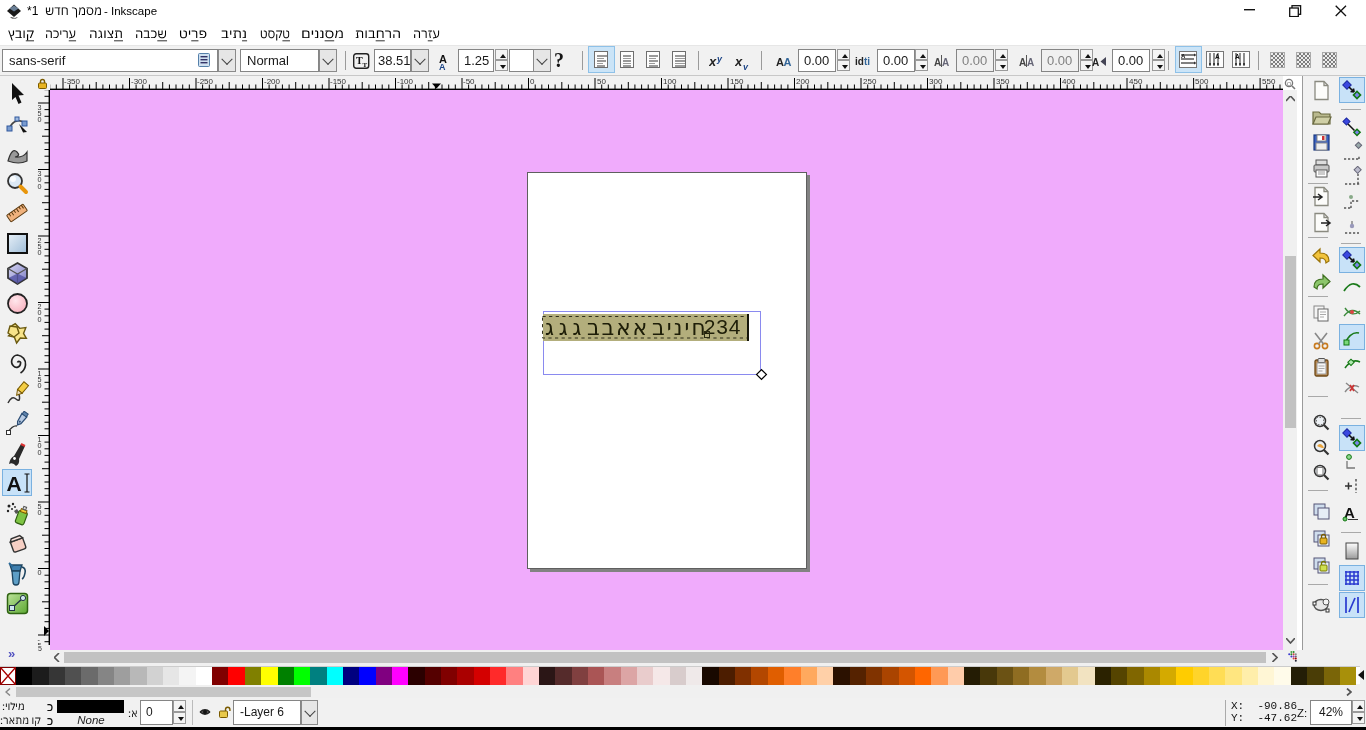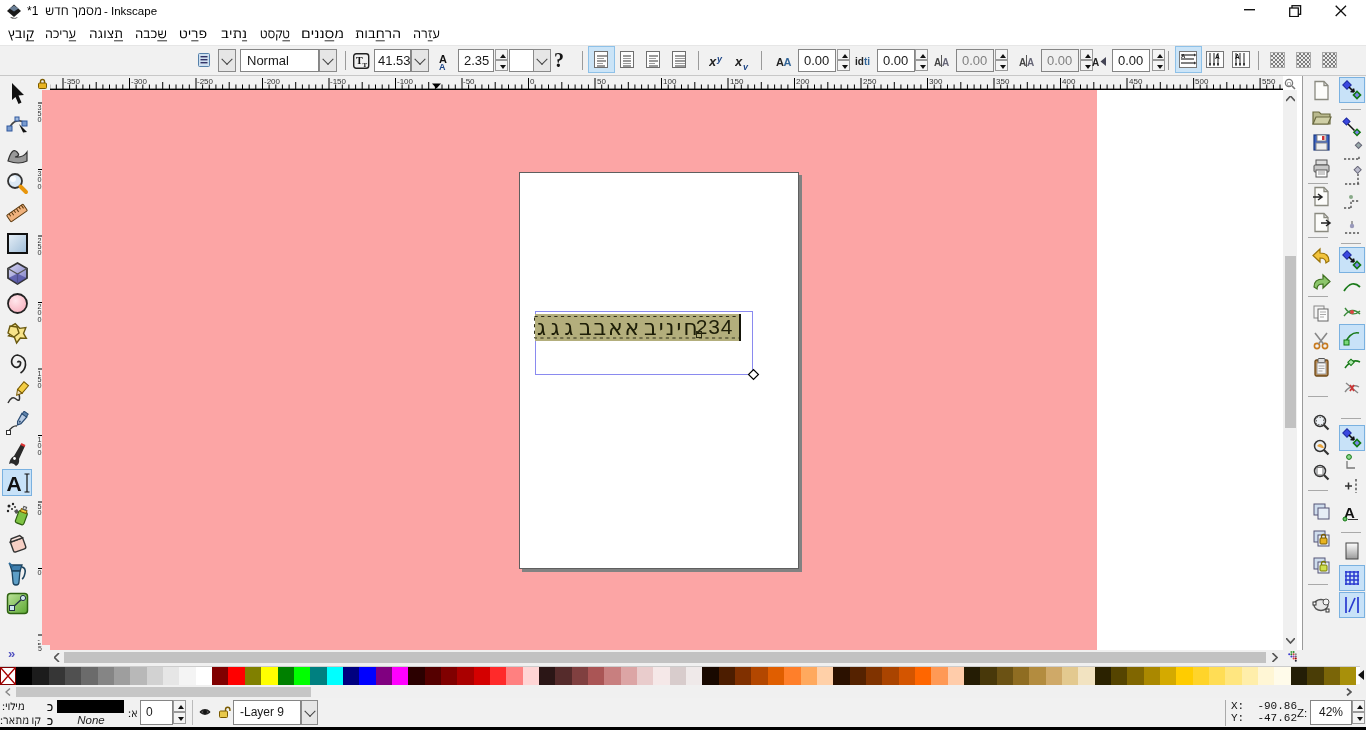--- a/index.html
+++ b/index.html
@@ -99,42 +99,43 @@
       </g>
     </svg>
 <svg class="ab" style="left:413px;top:2.6px;overflow:visible" width="27" height="17">
       <g transform="translate(0,13.1) scale(1.004,1)">
         <path d="M5.9 -5.2Q5.9 -6.0 5.5 -6.4Q5.1 -6.7 4.4 -6.7H1.1V-7.6H4.5Q5.7 -7.6 6.3 -7.0Q7.0 -6.4 7.0 -5.1V0.0H5.9ZM1.1 -3.8H2.2V0.0H1.1Z M12.6 -5.2Q12.6 -6.0 12.1 -6.4Q11.7 -6.7 11.1 -6.7H8.4V-7.6H11.1Q12.3 -7.6 13.0 -7.0Q13.6 -6.4 13.6 -5.1V0.0H12.6Z M15.2 -7.6H19.0V-6.7H17.6Q17.4 -6.4 17.3 -5.9Q17.1 -5.4 17.1 -4.6Q17.1 -4.1 17.2 -3.6Q17.2 -3.0 17.4 -2.3L17.8 0.0H16.8L16.4 -2.0Q16.3 -2.6 16.3 -3.1Q16.2 -3.6 16.2 -4.1Q16.2 -5.7 17.1 -6.7V-6.7H15.2Z M19.9 -0.6 22.3 -1.0 19.9 -7.6H21.0L22.5 -3.4L23.3 -1.2Q24.2 -1.6 24.6 -2.5Q25.0 -3.5 25.0 -4.9V-7.6H26.0V-5.1Q26.0 -3.9 25.8 -3.0Q25.6 -2.2 25.2 -1.6Q24.7 -1.0 24.0 -0.6Q23.3 -0.2 22.3 -0.1L19.9 0.3Z" fill="#000"></path>
         <rect x="14.7" y="2.2" width="4.8" height="1" fill="#333"></rect>
       </g>
     </svg>
 </div>
 <div class="ab" style="left:0;top:45px;width:1366px;height:31px;background:#f1f1f1;border-top:1px solid #e6e6e6;border-bottom:1px solid #c8c8c8">
+<div class="fld" style="left:2px;top:3px;width:216px;height:23px;background:#fff;color:#1a1a1a;line-height:21px;padding-left:6px;text-align:left">sans-serif</div>
 <svg class="ab" style="left:198px;top:7px" width="13" height="15">
       <rect x="0.5" y="0.5" width="11" height="13" rx="1" fill="#cfe0f0" stroke="#5580aa"></rect>
       <rect x="2.5" y="3" width="7" height="1.4" fill="#336"></rect>
       <rect x="2.5" y="6" width="7" height="1.4" fill="#336"></rect>
       <rect x="2.5" y="9" width="7" height="1.4" fill="#336"></rect>
     </svg>
 <div class="dd" style="left:218px;top:3px;width:18px;height:23px"></div>
 <div class="fld" style="left:240px;top:3px;width:79px;height:23px;background:#fff;color:#1a1a1a;line-height:21px;padding-left:6px;text-align:left">Normal</div>
 <div class="dd" style="left:319px;top:3px;width:18px;height:23px"></div>
 <div class="sep" style="left:345px;top:5px;height:19px"></div>
 <svg class="ab" style="left:353px;top:7px" width="18" height="17">
       <rect x="0.7" y="0.7" width="15" height="14.5" rx="2.5" fill="none" stroke="#222" stroke-width="1.4"></rect>
       <text x="3" y="11" font-size="10" font-weight="bold" fill="#111" font-family="Liberation Serif">T</text>
       <text x="9.5" y="14" font-size="7" font-weight="bold" fill="#111" font-family="Liberation Serif">T</text>
     </svg>
-<div class="fld" style="left:374px;top:3px;width:37px;height:23px;background:#fff;color:#1a1a1a;line-height:21px;padding-left:3px;text-align:left">41.53</div>
+<div class="fld" style="left:374px;top:3px;width:37px;height:23px;background:#fff;color:#1a1a1a;line-height:21px;padding-left:3px;text-align:left">38.51</div>
 <div class="dd" style="left:411px;top:3px;width:18px;height:23px"></div>
 <svg class="ab" style="left:438px;top:7px" width="14" height="17">
       <text x="1" y="10" font-size="11" font-weight="bold" fill="#111">A</text>
       <text x="1" y="16.5" font-size="9" font-weight="bold" fill="#1c4587">A</text>
     </svg>
-<div class="fld" style="left:458px;top:3px;width:36px;height:23px;background:#fff;color:#1a1a1a;line-height:21px;padding-left:5px;text-align:left">2.35</div>
+<div class="fld" style="left:458px;top:3px;width:36px;height:23px;background:#fff;color:#1a1a1a;line-height:21px;padding-left:5px;text-align:left">1.25</div>
 <div class="spin" style="left:495px;top:3px;height:22px">
       <b class="u"></b>
       <b class="d"></b>
     </div>
 <div class="fld" style="left:509px;top:3px;width:25px;height:23px;background:#fff;color:#1a1a1a;line-height:21px;padding-left:6px;text-align:left"></div>
 <div class="dd" style="left:533px;top:3px;width:18px;height:23px"></div>
 <text></text>
 <svg class="ab" style="left:554px;top:4px" width="16" height="22">
       <text x="0" y="17" font-size="20" font-weight="bold" fill="#151515" font-family="Liberation Serif">?</text>
     </svg>
@@ -573,21 +574,21 @@
       <text x="1.5" y="86.0" font-size="7.2" fill="#333">3</text>
       <text x="1.5" y="92.4" font-size="7.2" fill="#333">0</text>
       <text x="1.5" y="98.8" font-size="7.2" fill="#333">0</text>
       <text x="1.5" y="19.5" font-size="7.2" fill="#333">3</text>
       <text x="1.5" y="25.9" font-size="7.2" fill="#333">5</text>
       <text x="1.5" y="32.3" font-size="7.2" fill="#333">0</text>
       <rect x="12.6" y="0" width="1.4" height="560" fill="#000"></rect>
       <path d="M 8 536 v10 l5 -5 z" fill="#000"></path>
     </svg>
 </div>
-<div class="ab" style="left:42px;top:90px;width:1055px;height:560px;background:#fca5a5;overflow:hidden">
+<div class="ab" style="left:50px;top:90px;width:1233px;height:560px;background:#f0abfc;overflow:hidden">
 <div class="ab" style="left:477px;top:82px;width:280px;height:397px;background:#fff;border:1px solid #5f5f5f;box-shadow:3px 3px 0 #828282"></div>
 <div class="ab" style="left:493px;top:220.5px;width:218px;height:64px;border:1px solid #8a8aef"></div>
 <div class="ab" style="left:492.5px;top:223.5px;width:205px;height:27.5px;background:#b3ae7c"></div>
 <svg class="ab" style="left:492px;top:226px" width="207" height="23">
       <rect x="0.5" y="0.5" width="205" height="21.5" fill="none" stroke="#2e2e1a" stroke-width="1" stroke-dasharray="3.2 3.4"></rect>
     </svg>
 <svg class="ab" style="left:495.3px;top:223px;overflow:visible" width="41" height="30">
       <g transform="translate(0,21.9)">
         <path d="M6.9 -6.5Q6.9 -5.0 7.2 -3.2Q7.6 -1.5 8.4 0.0H6.3Q5.7 -1.5 5.4 -2.7Q5.0 -1.8 4.7 -1.2Q4.3 -0.7 3.9 -0.4Q3.4 -0.1 3.0 0.0Q2.6 0.1 2.0 0.1Q1.5 0.1 0.9 -0.0V-1.9Q1.3 -1.8 1.7 -1.8Q2.2 -1.8 2.5 -1.8Q2.9 -1.9 3.4 -2.2Q3.8 -2.4 4.1 -2.9Q4.4 -3.4 4.7 -4.3Q4.9 -5.3 4.9 -6.5Q4.9 -8.1 4.6 -9.0Q4.3 -9.9 3.8 -10.2Q3.2 -10.5 2.2 -10.5H1.3V-12.0H2.3Q4.7 -12.0 5.8 -10.7Q6.9 -9.4 6.9 -6.5Z M20.5 -6.5Q20.5 -5.0 20.9 -3.2Q21.3 -1.5 22.1 0.0H20.0Q19.3 -1.5 19.1 -2.7Q18.7 -1.8 18.3 -1.2Q18.0 -0.7 17.5 -0.4Q17.1 -0.1 16.7 0.0Q16.2 0.1 15.7 0.1Q15.2 0.1 14.6 -0.0V-1.9Q15.0 -1.8 15.4 -1.8Q15.8 -1.8 16.2 -1.8Q16.6 -1.9 17.0 -2.2Q17.5 -2.4 17.8 -2.9Q18.1 -3.4 18.3 -4.3Q18.5 -5.3 18.5 -6.5Q18.5 -8.1 18.3 -9.0Q18.0 -9.9 17.4 -10.2Q16.9 -10.5 15.9 -10.5H14.9V-12.0H16.0Q18.4 -12.0 19.4 -10.7Q20.5 -9.4 20.5 -6.5Z M34.2 -6.5Q34.2 -5.0 34.6 -3.2Q34.9 -1.5 35.8 0.0H33.6Q33.0 -1.5 32.7 -2.7Q32.4 -1.8 32.0 -1.2Q31.6 -0.7 31.2 -0.4Q30.8 -0.1 30.3 0.0Q29.9 0.1 29.3 0.1Q28.8 0.1 28.3 -0.0V-1.9Q28.6 -1.8 29.0 -1.8Q29.5 -1.8 29.9 -1.8Q30.2 -1.9 30.7 -2.2Q31.2 -2.4 31.5 -2.9Q31.8 -3.4 32.0 -4.3Q32.2 -5.3 32.2 -6.5Q32.2 -8.1 31.9 -9.0Q31.7 -9.9 31.1 -10.2Q30.6 -10.5 29.6 -10.5H28.6V-12.0H29.6Q32.0 -12.0 33.1 -10.7Q34.2 -9.4 34.2 -6.5Z" fill="#1e1e08"></path>
       </g>
@@ -1158,21 +1159,21 @@
       </div>
 <div class="vsep" style="left:192px;top:2px;width:1px;height:25px;background:#bbb"></div>
 <svg class="ab" style="left:199px;top:9px" width="12" height="10">
         <path d="M1 5 Q6 0.5 11 5 M1 5 Q6 9.5 11 5" fill="#555" stroke="#222" stroke-width="1.2"></path>
         <circle cx="6" cy="5" r="2" fill="#111"></circle>
       </svg>
 <svg class="ab" style="left:218px;top:7px" width="13" height="14">
         <rect x="1.5" y="6" width="8" height="6.5" rx="1" fill="#e8c84a" stroke="#7a5b00"></rect>
         <path d="M7.5 6 v-1.5 a2.2 2.2 0 0 1 4.4 0 V6" fill="none" stroke="#7a5b00" stroke-width="1.4"></path>
       </svg>
-<div class="fld" style="left:233px;top:2px;width:68px;height:25px;line-height:23px;padding-left:6px;font-size:12px">-Layer 9</div>
+<div class="fld" style="left:233px;top:2px;width:68px;height:25px;line-height:23px;padding-left:6px;font-size:12px">-Layer 6</div>
 <div class="dd" style="left:301px;top:2px;width:17px;height:25px"></div>
 <div class="ab" style="left:1225px;top:2px;width:1px;height:26px;background:#aaa"></div>
 <div class="ab" style="left:1231px;top:2px;font-family:'Liberation Mono',monospace;font-size:11px;color:#111;line-height:12px;white-space:pre">X:  -90.86
 Y:  -47.62</div>
 <div class="ab" style="left:1297px;top:9px;font-size:11.5px;color:#111">Z:</div>
 <div class="fld" style="left:1310px;top:2px;width:42px;height:25px;line-height:23px;font-size:12px;text-align:center">42%</div>
 <div class="spin" style="left:1352px;top:2px">
         <b class="u" style="height:12px"></b>
         <b class="d" style="top:12px;height:12px"></b>
       </div>

